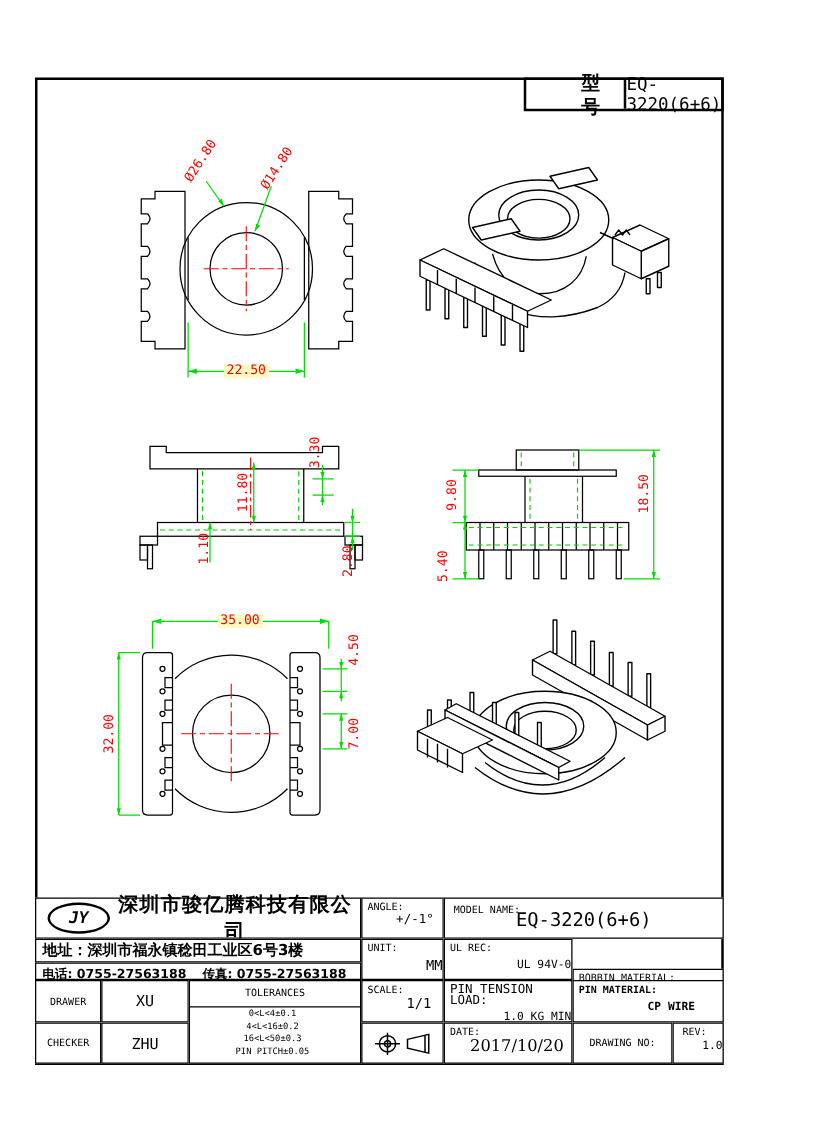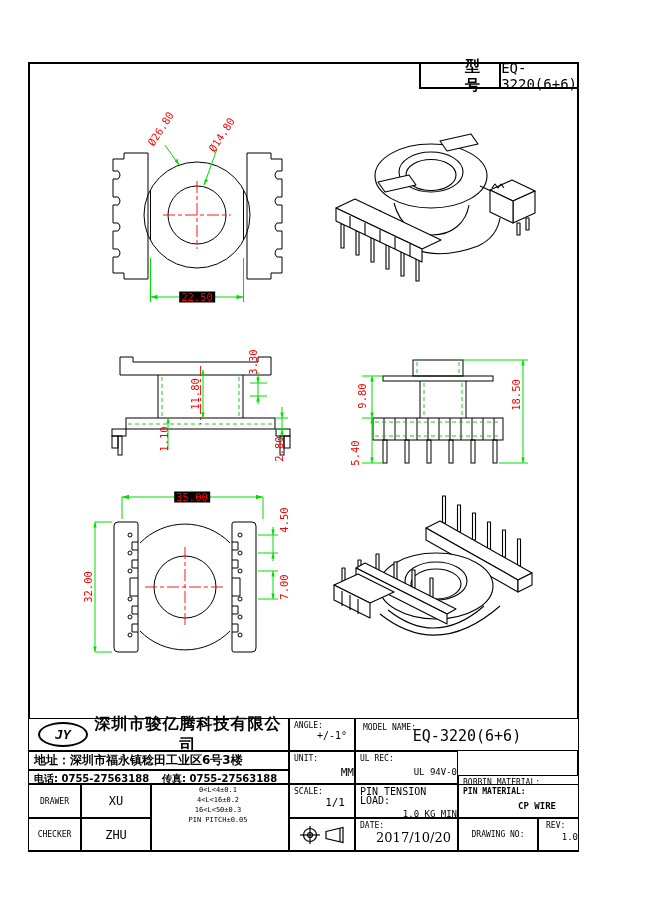--- a/index.html
+++ b/index.html
@@ -9,21 +9,21 @@
   .frame{border:2px solid #000;}
   .cell{position:absolute;box-sizing:border-box;border:1px solid #000;background:#fff;}
   .lbl{display:block;font-size:8px;line-height:9px;padding:2px 0 0 4px;letter-spacing:0px;}
   .val{display:block;text-align:right;}
   .view{position:absolute;}
   .view svg{position:absolute;left:0;top:0;}
   .dim{position:absolute;color:#f00;font:10.5px "DejaVu Sans Mono",monospace;
        white-space:nowrap;transform:translate(-50%,-50%);line-height:11px;}
   .dim.v{transform:translate(-50%,-50%) rotate(-90deg);}
   .dim.d{transform:translate(-50%,-50%) rotate(-57deg);}
-  .dim.bg{background:#000000;padding:0 2px;}
+  .dim.bg{background:#fef9c3;padding:0 2px;}
   .cjk{font-family:"DejaVu Sans","Liberation Sans",sans-serif;}
   .tolrow{display:flex;justify-content:center;font-size:7px;line-height:10px;padding:0 14px 0 10px;}
 </style>
 </head>
 <body>
 
 <div class="abs frame" style="left:28px;top:62px;width:551px;height:790px;"></div>
 
 <div class="abs frame" style="left:419px;top:62px;width:160px;height:27px;display:flex;">
   <div class="cjk" style="width:47px;border-right:2px solid #000;display:flex;align-items:center;justify-content:center;font-size:15px;font-weight:bold;padding-left:44px;">型 号</div>
@@ -307,20 +307,21 @@
 <div class="cell cjk" style="left:28px;top:751px;width:261px;height:19px;font-size:12px;font-weight:bold;line-height:17px;padding-left:5px;">地址：深圳市福永镇稔田工业区6号3楼</div>
 <div class="cell" style="left:28px;top:770px;width:261px;height:14px;">
   <span class="cjk" style="position:absolute;left:5px;top:1px;font-size:10px;font-weight:bold;">电话: 0755-27563188</span>
   <span class="cjk" style="position:absolute;left:133px;top:1px;font-size:10px;font-weight:bold;">传真: 0755-27563188</span>
 </div>
 <div class="cell" style="left:28px;top:784px;width:53px;height:34px;display:flex;align-items:center;justify-content:center;font-size:8px;">DRAWER</div>
 <div class="cell" style="left:81px;top:784px;width:70px;height:34px;display:flex;align-items:center;justify-content:center;font-size:12px;">XU</div>
 <div class="cell" style="left:28px;top:818px;width:53px;height:33px;display:flex;align-items:center;justify-content:center;font-size:8px;">CHECKER</div>
 <div class="cell" style="left:81px;top:818px;width:70px;height:33px;display:flex;align-items:center;justify-content:center;font-size:12px;">ZHU</div>
 <div class="cell" style="left:151px;top:784px;width:138px;height:67px;">
+  <div style="height:20px;border-bottom:1px solid #000;text-align:center;font-size:8px;line-height:20px;">TOLERANCES</div>
   <div class="tolrow">
     <span>0&lt;L&lt;4</span>
     <span>±0.1</span>
   </div>
   <div class="tolrow">
     <span>4&lt;L&lt;16</span>
     <span>±0.2</span>
   </div>
   <div class="tolrow">
     <span>16&lt;L&lt;50</span>

